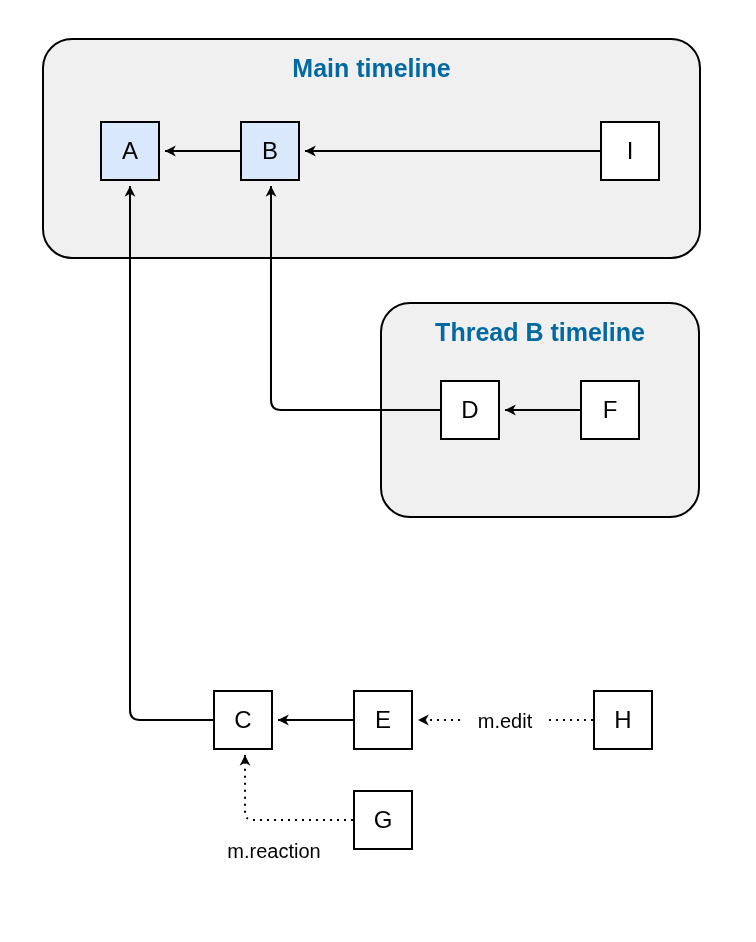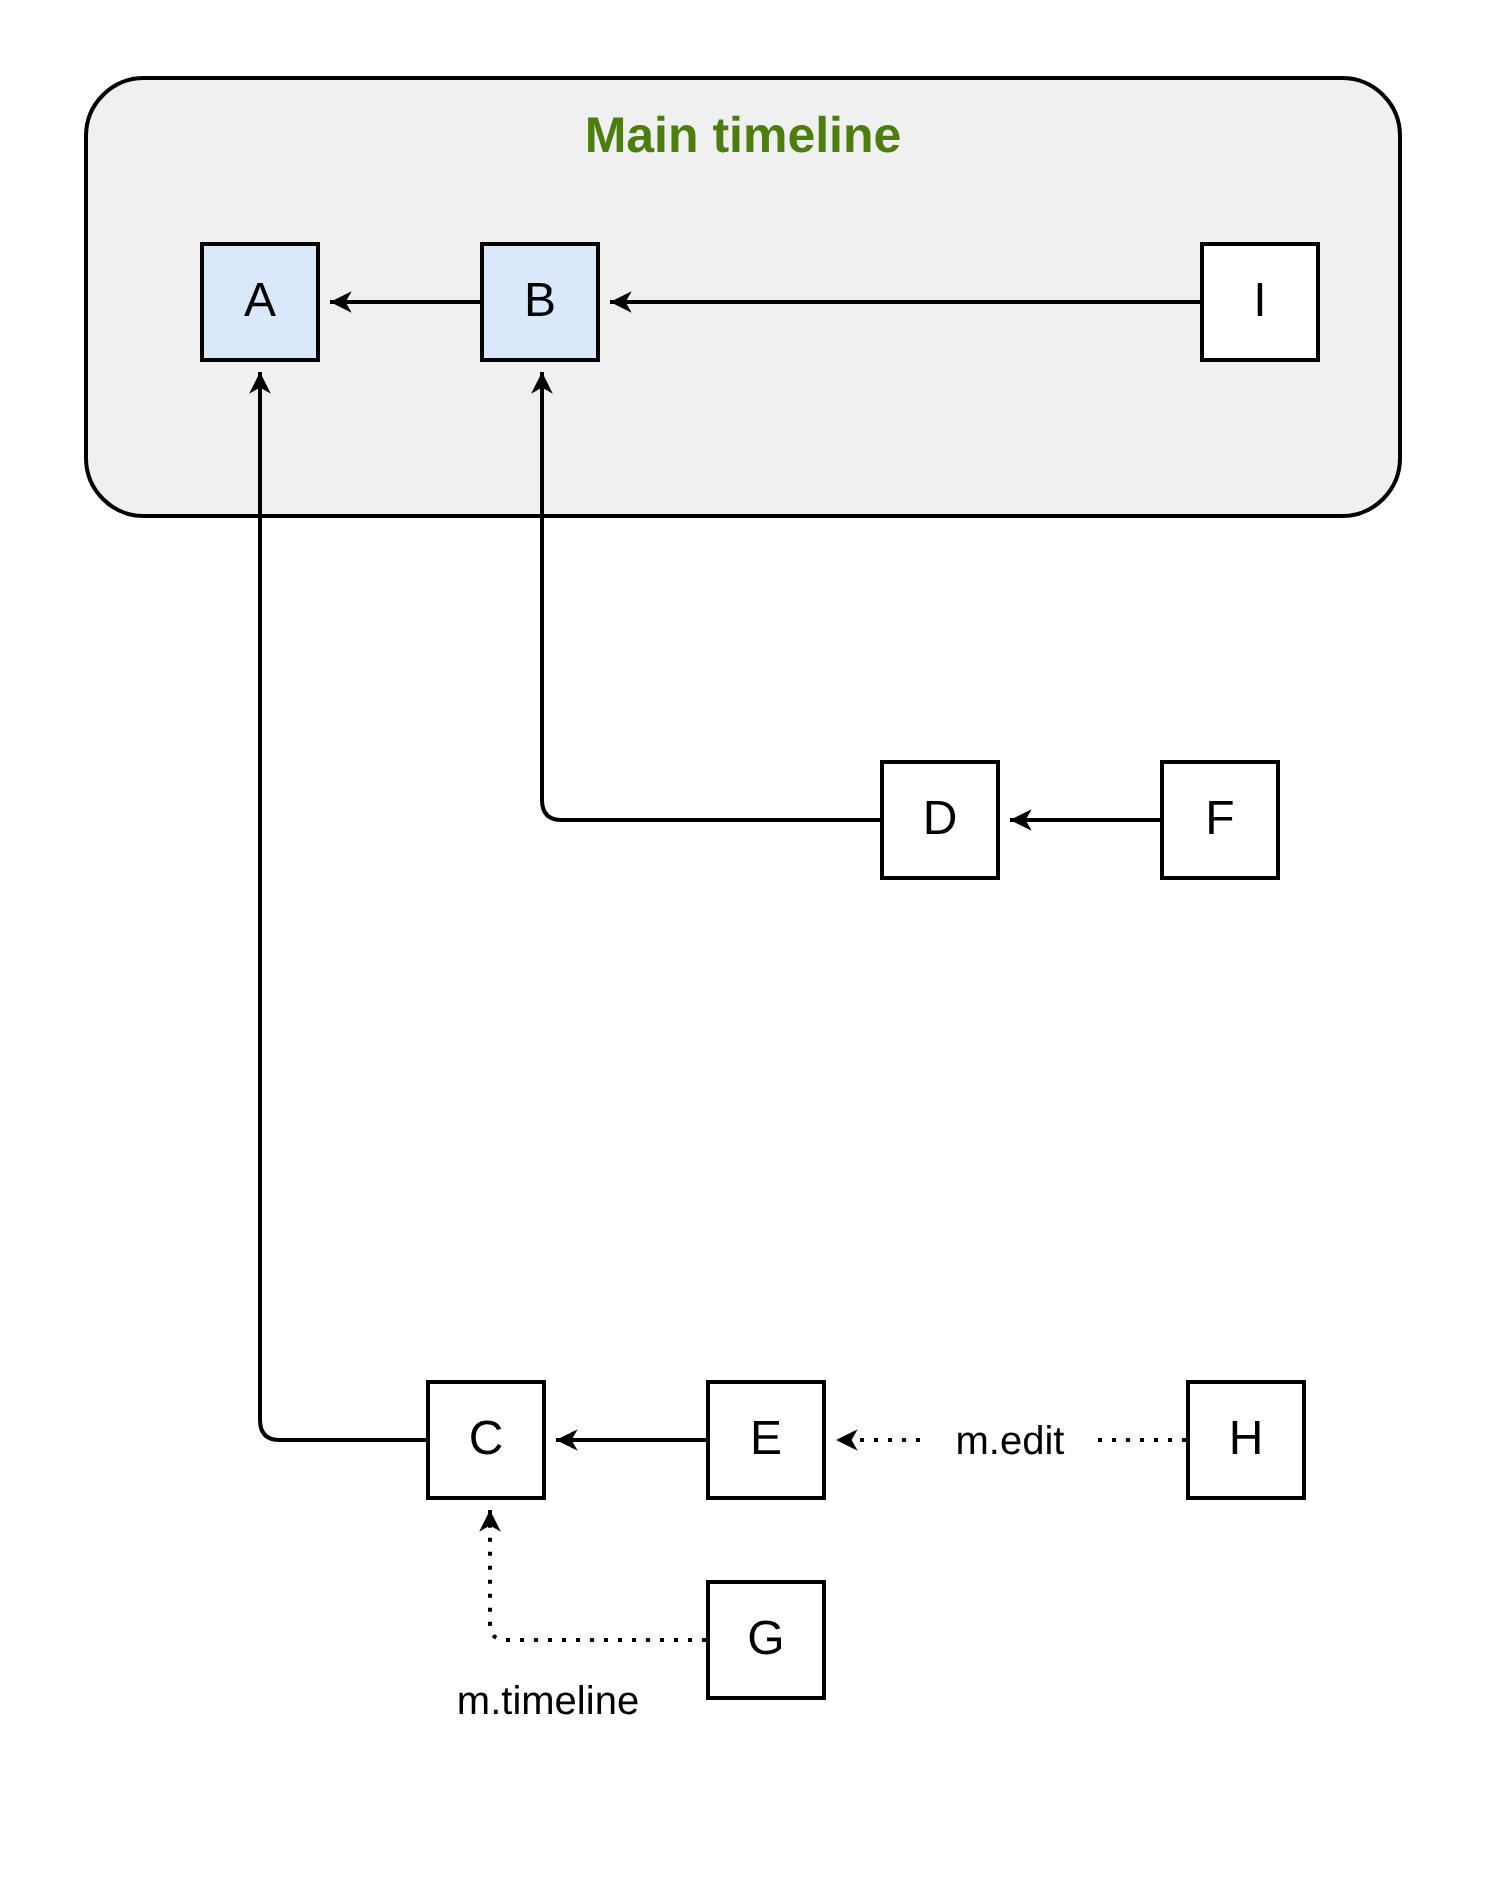--- a/index.html
+++ b/index.html
@@ -18,21 +18,21 @@
     border: 2px solid #000000;
     border-radius: 30px;
     box-sizing: border-box;
     z-index: 1;
   }
   .container-title {
     display: block;
     text-align: center;
     font-weight: bold;
     font-size: 25px;
-    color: #4d7c0f;
+    color: #0369a1;
     margin-top: 14px;
   }
   #box-main     { left: 42px;  top: 38px;  width: 659px; height: 221px; }
   #box-thread-b { left: 380px; top: 302px; width: 320px; height: 216px; }
   #box-thread-a { left: 159px; top: 539px; width: 554px; height: 361px; border-radius: 34px; }
 
   svg.edges { position: absolute; left: 0; top: 0; z-index: 2; }
 
   .node {
     position: absolute;
@@ -72,20 +72,23 @@
   #label-reaction { left: 274px; top: 851px; }
 </style>
 </head>
 <body>
 
 <div class="canvas">
 
   <div class="container-box" id="box-main">
     <span class="container-title">Main timeline</span>
   </div>
+  <div class="container-box" id="box-thread-b">
+    <span class="container-title">Thread B timeline</span>
+  </div>
 
   <svg class="edges" width="756" height="942" viewBox="0 0 756 942">
     <defs>
       <marker id="arrowhead" viewBox="0 0 12 12" refX="11" refY="6" markerWidth="13" markerHeight="13" markerUnits="userSpaceOnUse" orient="auto">
         <path d="M1,1 L11,6 L1,11 L3.8,6 Z" fill="#000000"></path>
       </marker>
     </defs>
 
     <path d="M240,151 L165,151" stroke="#000000" stroke-width="2" fill="none" marker-end="url(#arrowhead)"></path>
     <path d="M600,151 L305,151" stroke="#000000" stroke-width="2" fill="none" marker-end="url(#arrowhead)"></path>
@@ -101,15 +104,15 @@
   <div class="node highlight" id="node-b">B</div>
   <div class="node" id="node-i">I</div>
   <div class="node" id="node-d">D</div>
   <div class="node" id="node-f">F</div>
   <div class="node" id="node-c">C</div>
   <div class="node" id="node-e">E</div>
   <div class="node" id="node-h">H</div>
   <div class="node" id="node-g">G</div>
 
   <span class="edge-label" id="label-edit">m.edit</span>
-  <span class="edge-label" id="label-reaction">m.timeline</span>
+  <span class="edge-label" id="label-reaction">m.reaction</span>
 
 </div>
 
 </body></html>

